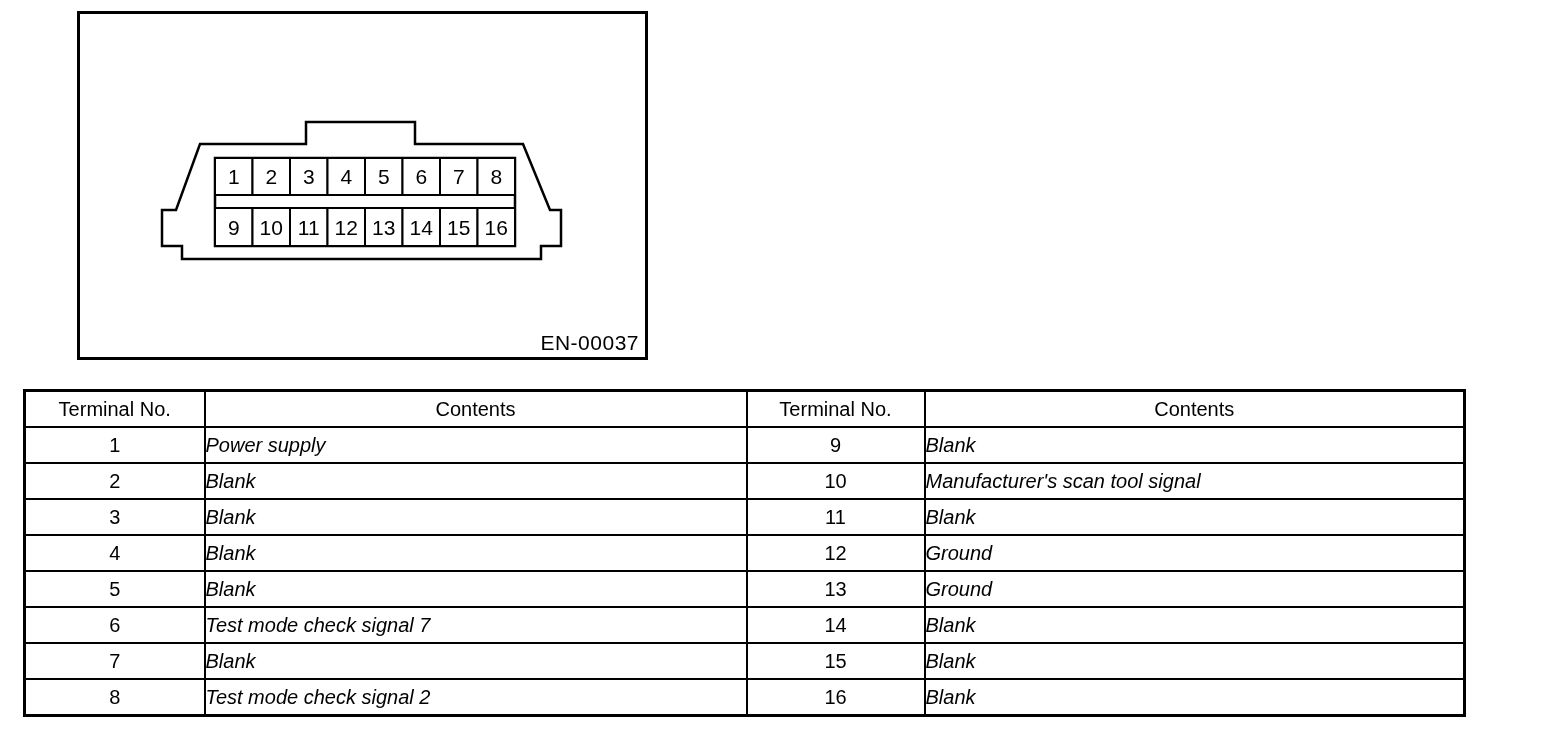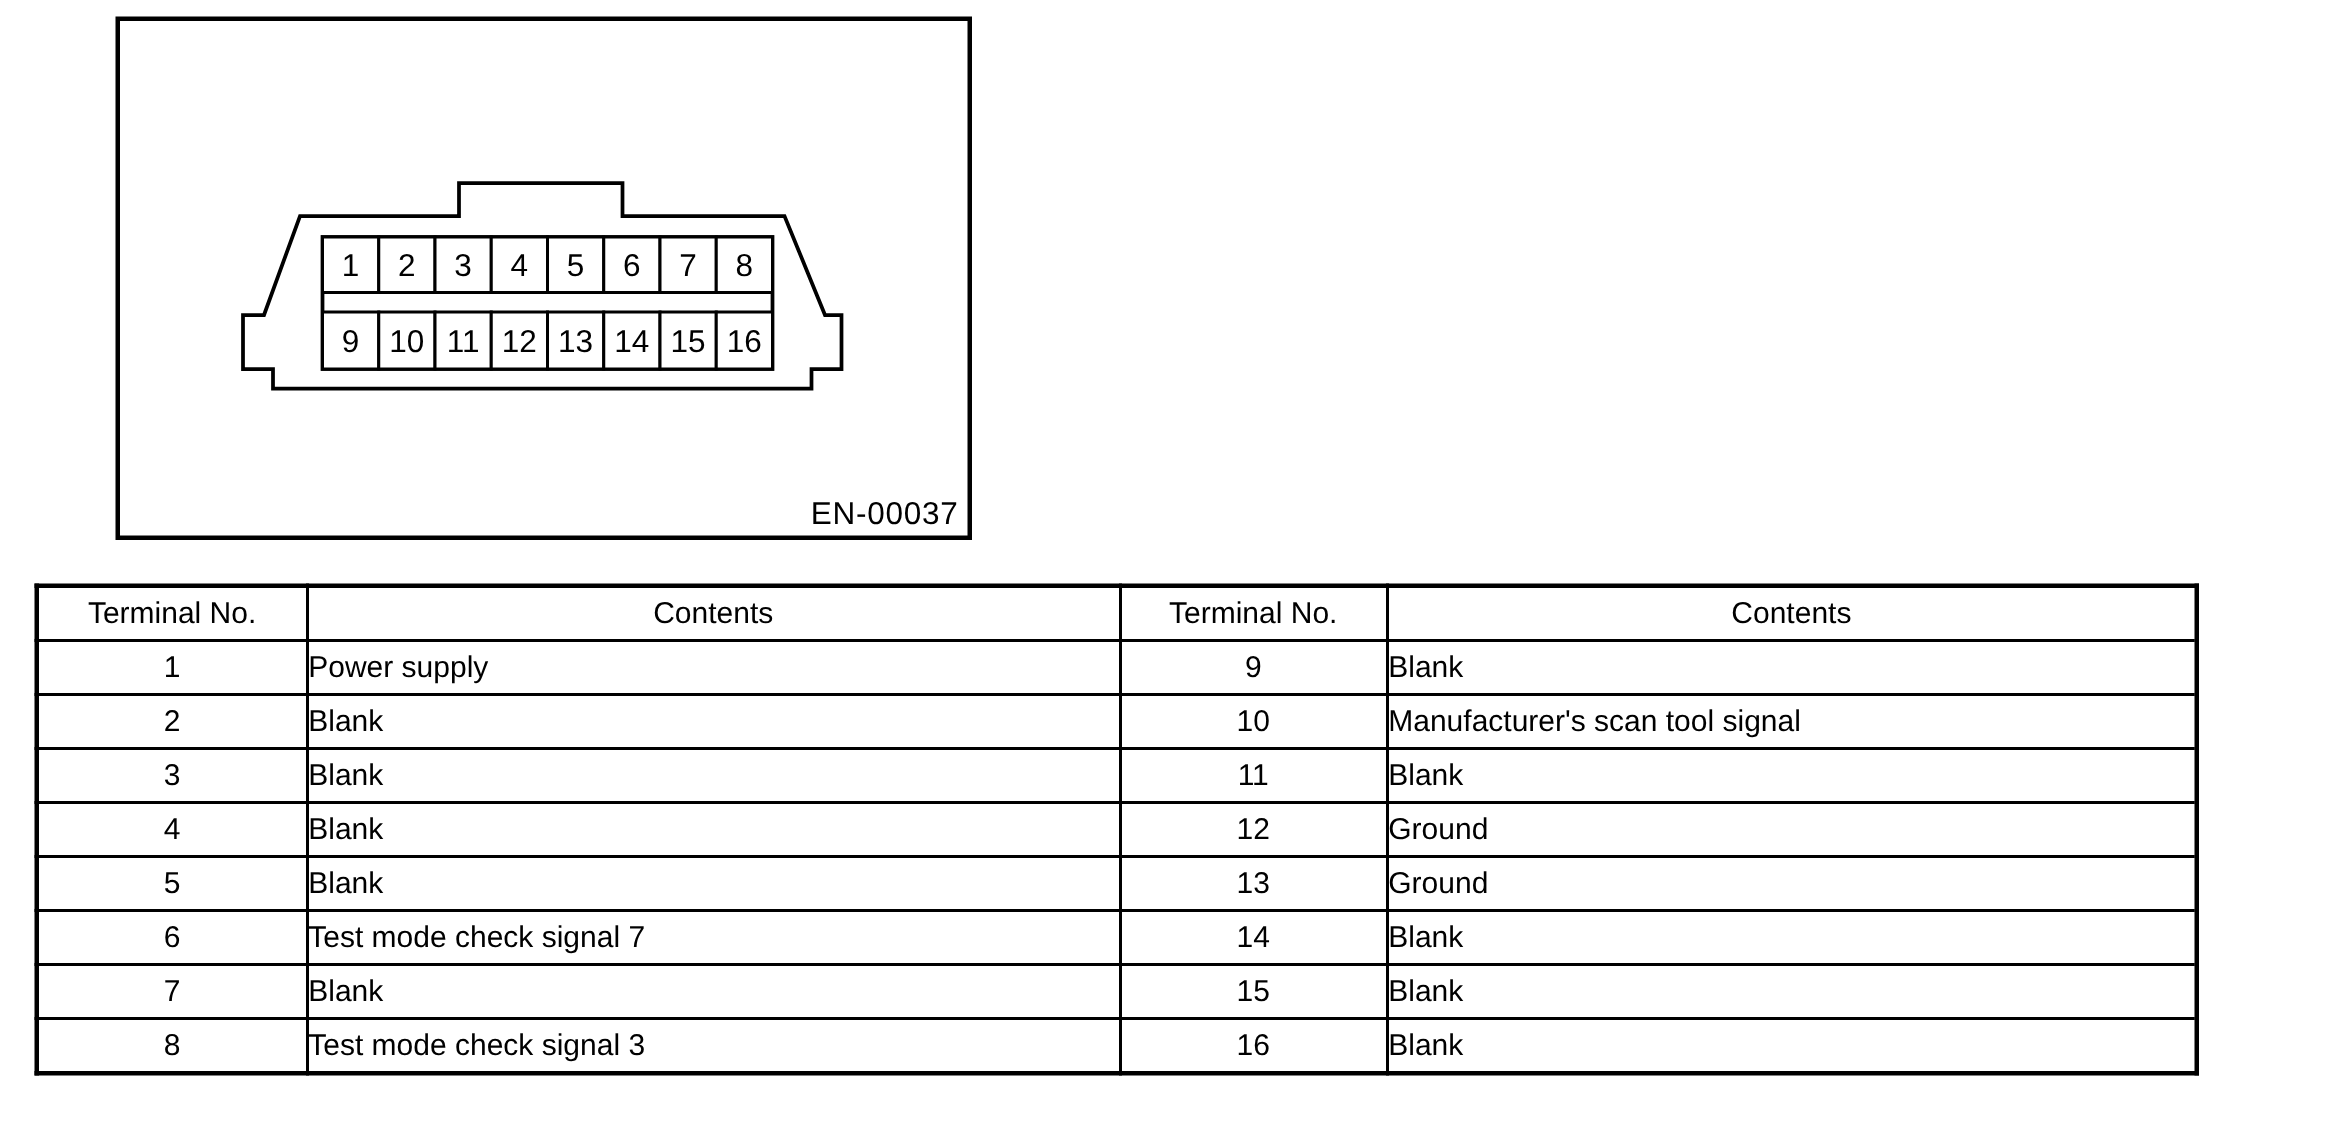--- a/index.html
+++ b/index.html
@@ -84,20 +84,21 @@
   }
   table.terminal-table th {
     text-align: center;
   }
   td.num {
     text-align: center;
   }
   td.contents {
     text-align: left;
     padding-left: 11px;
+    font-style: italic;
   }
 </style>
 </head>
 <body>
 
 <div class="page">
 
   <div class="figure-box">
     <svg id="connector-svg" width="565" height="343" viewBox="0 0 565 343">
       <path class="outline" d="M 120 130 L 226 130 L 226 108 L 335 108 L 335 130 L 443 130
@@ -194,20 +195,20 @@
           <td class="contents">Blank</td>
         </tr>
         <tr>
           <td class="num">7</td>
           <td class="contents">Blank</td>
           <td class="num">15</td>
           <td class="contents">Blank</td>
         </tr>
         <tr>
           <td class="num">8</td>
-          <td class="contents">Test mode check signal 3</td>
+          <td class="contents">Test mode check signal 2</td>
           <td class="num">16</td>
           <td class="contents">Blank</td>
         </tr>
       </tbody>
   </table>
 
 </div>
 
 </body></html>

